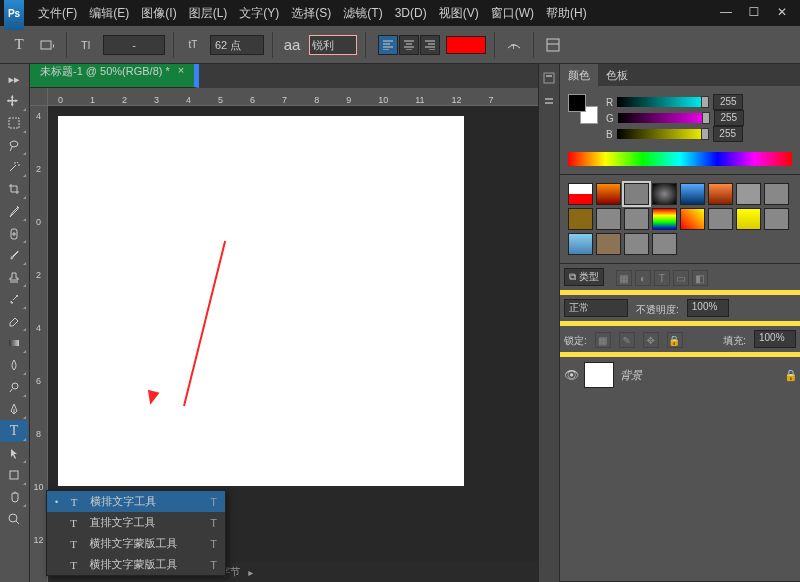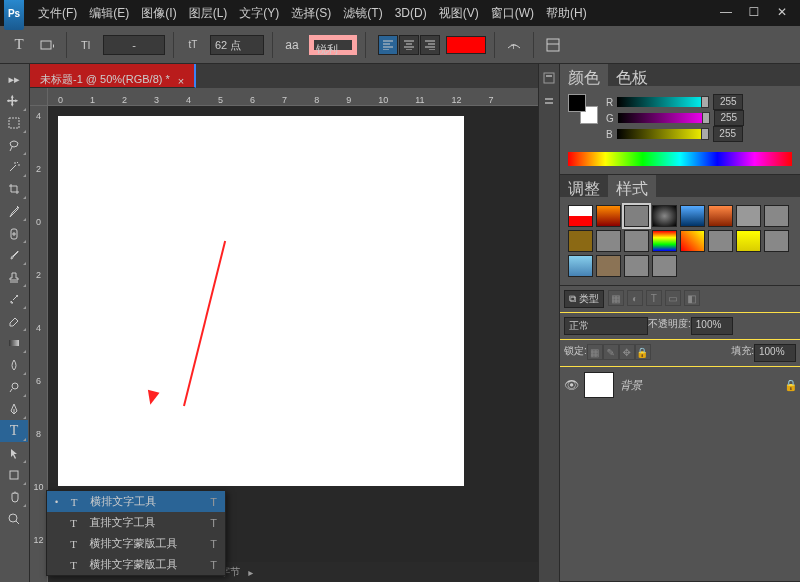--- a/index.html
+++ b/index.html
@@ -7,62 +7,62 @@
 .titlebar{height:26px;background:#1a1a1a;display:flex;align-items:center;padding:0 4px;color:#ccc}
 .ps-logo{width:20px;height:33px;background:linear-gradient(#2a8dd4,#1a5a90);border-radius:2px;color:#fff;font-size:10px;font-weight:bold;display:flex;align-items:center;justify-content:center;margin-right:8px}
 .menu-item{padding:21px 6px;cursor:default;font-size:12px}
 .win-controls{margin-left:auto;display:flex}
 .win-btn{width:28px;height:20px;text-align:center;font-size:12px;color:#ccc;cursor:default;line-height:18px}
 .optbar{height:38px;background:#535353;border-bottom:1px solid #2a2a2a;display:flex;align-items:center;padding:0 8px;gap:6px}
 .opt-icon{width:22px;height:22px;display:flex;align-items:center;justify-content:center;color:#ccc}
 .font-select{background:#3a3a3a;border:1px solid #222;color:#ccc;font-size:11px;height:20px;padding:2px 4px;width:102px}
 .font-style{width:62px;background:#3a3a3a;border:1px solid #222;height:20px}
 .size-input{width:54px;background:#3a3a3a;border:1px solid #222;height:20px;color:#ccc;font-size:11px;padding:2px 4px}
-.aa-select{width:48px;background:#3a3a3a;border:5px solid #fca5a5;height:20px;color:#ccc;font-size:11px;padding:2px}
+.aa-select{width:48px;background:#3a3a3a;border:1px solid #fca5a5;height:20px;color:#ccc;font-size:11px;padding:2px}
 .align-group{display:flex;gap:1px;margin-left:4px}
 .align-btn{width:20px;height:20px;background:#3a3a3a;border:1px solid #222;display:flex;align-items:center;justify-content:center}
 .align-btn.active{background:#2a6496}
 .color-swatch{width:40px;height:18px;border:1px solid #222}
 .vdiv{width:1px;height:26px;background:#3a3a3a;margin:0 2px}
 .main{display:flex;height:518px}
 .toolbar{width:30px;background:#535353;border-right:1px solid #2a2a2a;display:flex;flex-direction:column;padding-top:4px}
 .tool-btn{width:28px;height:22px;display:flex;align-items:center;justify-content:center;cursor:default;color:#ccc;position:relative}
 .tool-btn.active{background:#2a6496}
 .tool-btn .corner{position:absolute;bottom:1px;right:2px;width:0;height:0;border-left:3px solid transparent;border-bottom:3px solid #999}
 .canvas-area{flex:1;display:flex;flex-direction:column;background:#282828}
-.doc-tab{height:24px;background:#b91c1c;display:flex;align-items:flex-end;padding:0 10px;color:#ccc;font-size:11px;border-bottom:1px solid #2a2a2a;width:fit-content;border-right:2px solid #3b82f6}
+.doc-tab{height:24px;background:#15803d;display:flex;align-items:flex-start;padding:0 10px;color:#ccc;font-size:11px;border-bottom:1px solid #2a2a2a;width:fit-content;border-right:5px solid #3b82f6}
 .ruler-container{display:flex;flex:1}
 .ruler-v{width:18px;background:#535353;border-right:1px solid #666;color:#999;font-size:8px}
 .ruler-h{height:18px;background:#535353;border-bottom:1px solid #666}
 .canvas-wrap{flex:1;display:flex;align-items:flex-start;justify-content:flex-start;padding:10px 0 0 10px;position:relative}
 .canvas{width:406px;height:370px;background:#fff;position:relative}
 .arrow-line{position:absolute;width:2px;height:170px;background:#f22;left:125px;top:120px;transform:rotate(14deg);transform-origin:bottom center}
 .arrow-head{position:absolute;left:88px;top:275px;width:0;height:0;border-left:6px solid transparent;border-right:6px solid transparent;border-top:14px solid #f22;transform:rotate(14deg)}
 .statusbar{height:20px;background:#2a2a2a;display:flex;align-items:center;padding:0 8px;color:#999;font-size:10px;gap:8px}
 .dock{width:22px;background:#464646;border-left:1px solid #2a2a2a;border-right:1px solid #2a2a2a}
 .dock-btn{width:20px;height:20px;margin:4px auto;display:flex;align-items:center;justify-content:center;color:#999}
 .panels{width:240px;background:#535353;display:flex;flex-direction:column}
 .panel{border-bottom:1px solid #2a2a2a}
-.panel-tabs{height:22px;display:flex;background:#3a3a3a;font-size:16px}
+.panel-tabs{height:22px;display:flex;background:#3a3a3a;font-size:11px}
 .ptab{padding:4px 8px;cursor:default}
 .ptab.active{background:#535353}
 .panel-body{padding:8px}
 .color-panel{display:flex;flex-direction:column;gap:4px}
 .fg-bg{position:relative;width:30px;height:30px}
 .fg-sw{position:absolute;width:18px;height:18px;background:#000;border:1px solid #999;left:0;top:0}
 .bg-sw{position:absolute;width:18px;height:18px;background:#fff;border:1px solid #999;right:0;bottom:0}
 .slider-row{display:flex;align-items:center;gap:4px;font-size:10px}
 .slider-track{width:92px;height:10px;position:relative}
 .slider-thumb{position:absolute;right:0;top:-1px;width:8px;height:12px;background:#aaa;border:1px solid #333}
 .slider-val{width:30px;height:16px;background:#3a3a3a;border:1px solid #222;color:#ccc;font-size:10px;text-align:center;line-height:14px}
 .spectrum{width:100%;height:14px;background:linear-gradient(to right,#f00,#ff0,#0f0,#0ff,#00f,#f0f,#f00);margin-top:6px}
 .swatch-grid{display:grid;grid-template-columns:repeat(8,25px);gap:3px}
 .swatch{width:25px;height:22px;border:1px solid #222}
 .swatch.sel{outline:2px solid #ccc}
-.layers-toolbar{display:flex;align-items:flex-start;gap:0;padding:4px;font-size:10px;flex-wrap:wrap;border-bottom:1px solid #fde047}
+.layers-toolbar{display:flex;align-items:flex-end;gap:8px;padding:4px;font-size:10px;flex-wrap:wrap;border-bottom:5px solid #fde047}
 .lt-select{background:#3a3a3a;border:1px solid #222;height:18px;color:#ccc;font-size:10px;padding:1px 4px}
 .lt-icon{width:16px;height:16px;border:1px solid #444;display:flex;align-items:center;justify-content:center;color:#888;font-size:10px}
 .layer-row{display:flex;align-items:center;padding:4px;gap:6px;background:#535353;height:36px}
 .layer-eye{width:14px;font-size:12px;color:#ccc}
 .layer-thumb{width:30px;height:26px;background:#fff;border:1px solid #222}
 .layer-name{font-size:11px;font-style:italic}
 .layer-lock{margin-left:auto;width:12px;color:#999}
 .flyout{position:absolute;left:46px;top:490px;background:#3a3a3a;border:1px solid #222;z-index:100;box-shadow:2px 2px 6px rgba(0,0,0,0.5)}
 .flyout-item{display:flex;align-items:center;padding:3px 8px;gap:8px;font-size:11px;cursor:default;width:178px}
 .flyout-item.sel{background:#2a6496}
@@ -107,21 +107,21 @@
     <svg width="14" height="14">
         <text x="2" y="11" fill="#ccc" font-size="11" font-family="serif">T</text>
         <path d="M10 3 L10 11" stroke="#ccc"></path>
       </svg>
   </div>
   <div class="font-style" style="color:#ccc;text-align:center;line-height:18px">-</div>
   <div class="vdiv"></div>
   <div class="opt-icon" style="font-size:10px">tT</div>
   <div class="size-input">62 点</div>
   <div class="vdiv"></div>
-  <div class="opt-icon" style="font-size:12px">aa</div>
+  <div class="opt-icon" style="font-size:15px">aa</div>
   <div class="aa-select">锐利</div>
   <div class="vdiv"></div>
   <div class="align-group">
     <div class="align-btn active">
         <svg width="12" height="10">
           <path d="M1 1h10M1 4h7M1 7h10M1 10h6" stroke="#ccc"></path>
         </svg>
       </div>
     <div class="align-btn">
         <svg width="12" height="10">
@@ -383,24 +383,20 @@
                 </div>
               <div class="slider-val">255</div>
             </div>
           </div>
         </div>
         <div class="spectrum"></div>
       </div>
     </div>
 
     <div class="panel">
-      <div class="panel-tabs">
-        <div class="ptab">调整</div>
-        <div class="ptab active">样式</div>
-      </div>
       <div class="panel-body">
         <div class="swatch-grid" id="styles-grid">
             <div class="swatch" style="background: linear-gradient(rgb(255, 255, 255) 48%, rgb(255, 0, 0) 52%);"></div>
             <div class="swatch" style="background: linear-gradient(rgb(255, 140, 0), rgb(139, 0, 0));"></div>
             <div class="swatch sel" style="background: rgb(128, 128, 128);"></div>
             <div class="swatch" style="background: radial-gradient(rgb(136, 136, 136), rgb(0, 0, 0));"></div>
             <div class="swatch" style="background: linear-gradient(rgb(85, 170, 255), rgb(0, 51, 102));"></div>
             <div class="swatch" style="background: linear-gradient(rgb(255, 136, 68), rgb(136, 34, 0));"></div>
             <div class="swatch" style="background: rgb(153, 153, 153);"></div>
             <div class="swatch" style="background: rgb(136, 136, 136);"></div>
@@ -429,21 +425,21 @@
         <div class="lt-select">⧉ 类型</div>
         <div style="margin-left:4px;display:flex;gap:3px">
           <div class="lt-icon">▦</div>
           <div class="lt-icon">◐</div>
           <div class="lt-icon">T</div>
           <div class="lt-icon">▭</div>
           <div class="lt-icon">◧</div>
         </div>
       </div>
       <div class="layers-toolbar">
-        <div class="lt-select" style="width:84px">正常</div>
+        <div class="lt-select" style="width:64px">正常</div>
         <span>不透明度:</span>
         <div class="lt-select" style="width:42px">100%</div>
       </div>
       <div class="layers-toolbar">
         <span>锁定:</span>
         <div class="lt-icon">▦</div>
         <div class="lt-icon">✎</div>
         <div class="lt-icon">✥</div>
         <div class="lt-icon">🔒</div>
         <span style="margin-left:auto">填充:</span>

